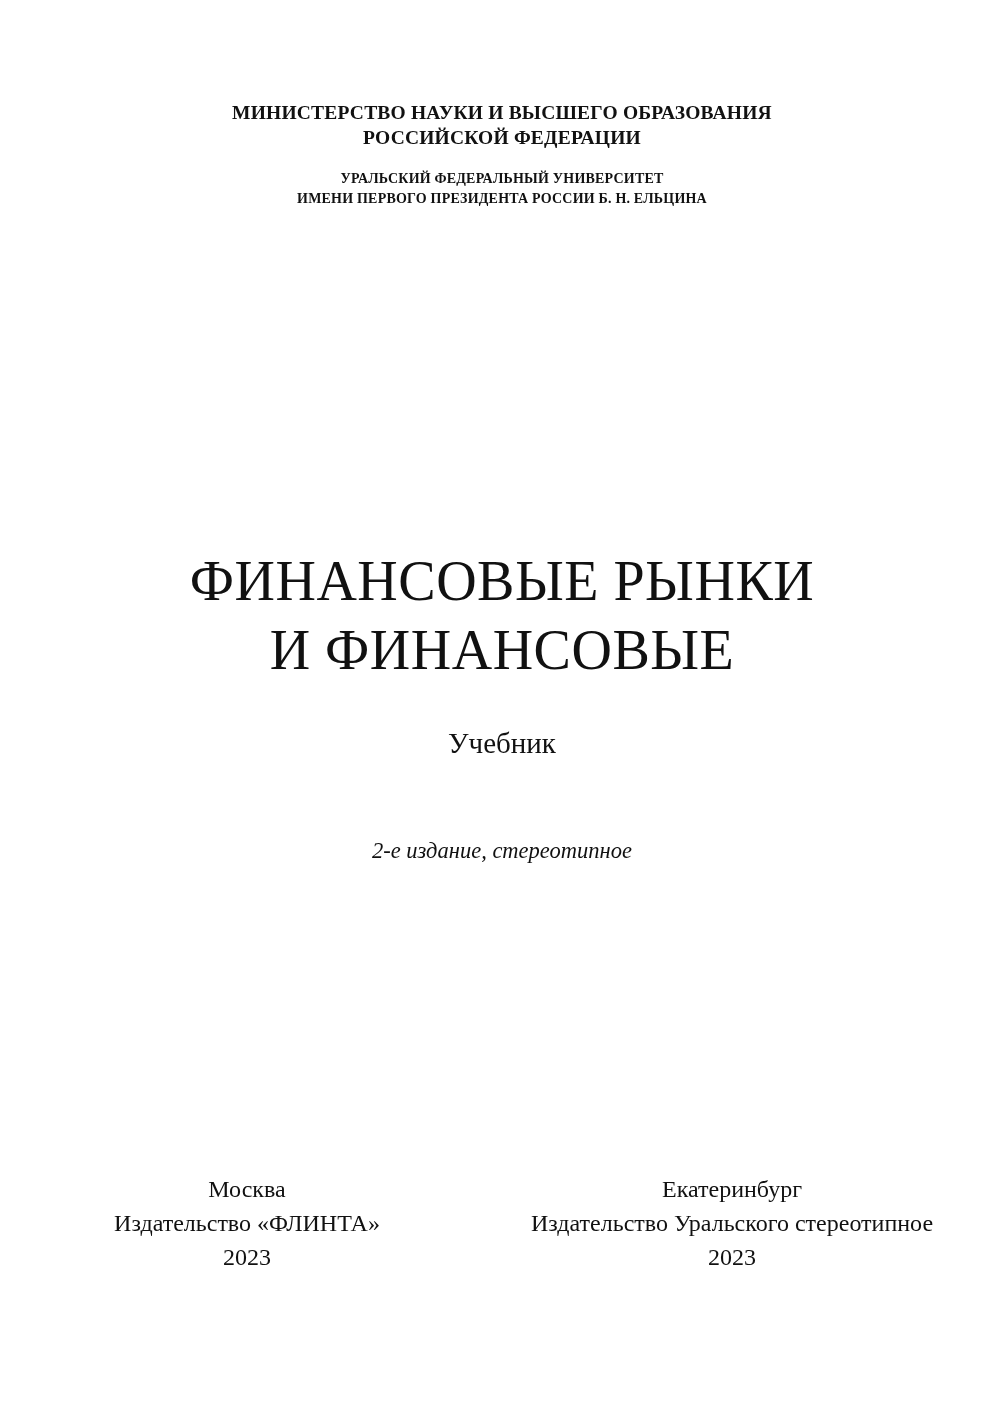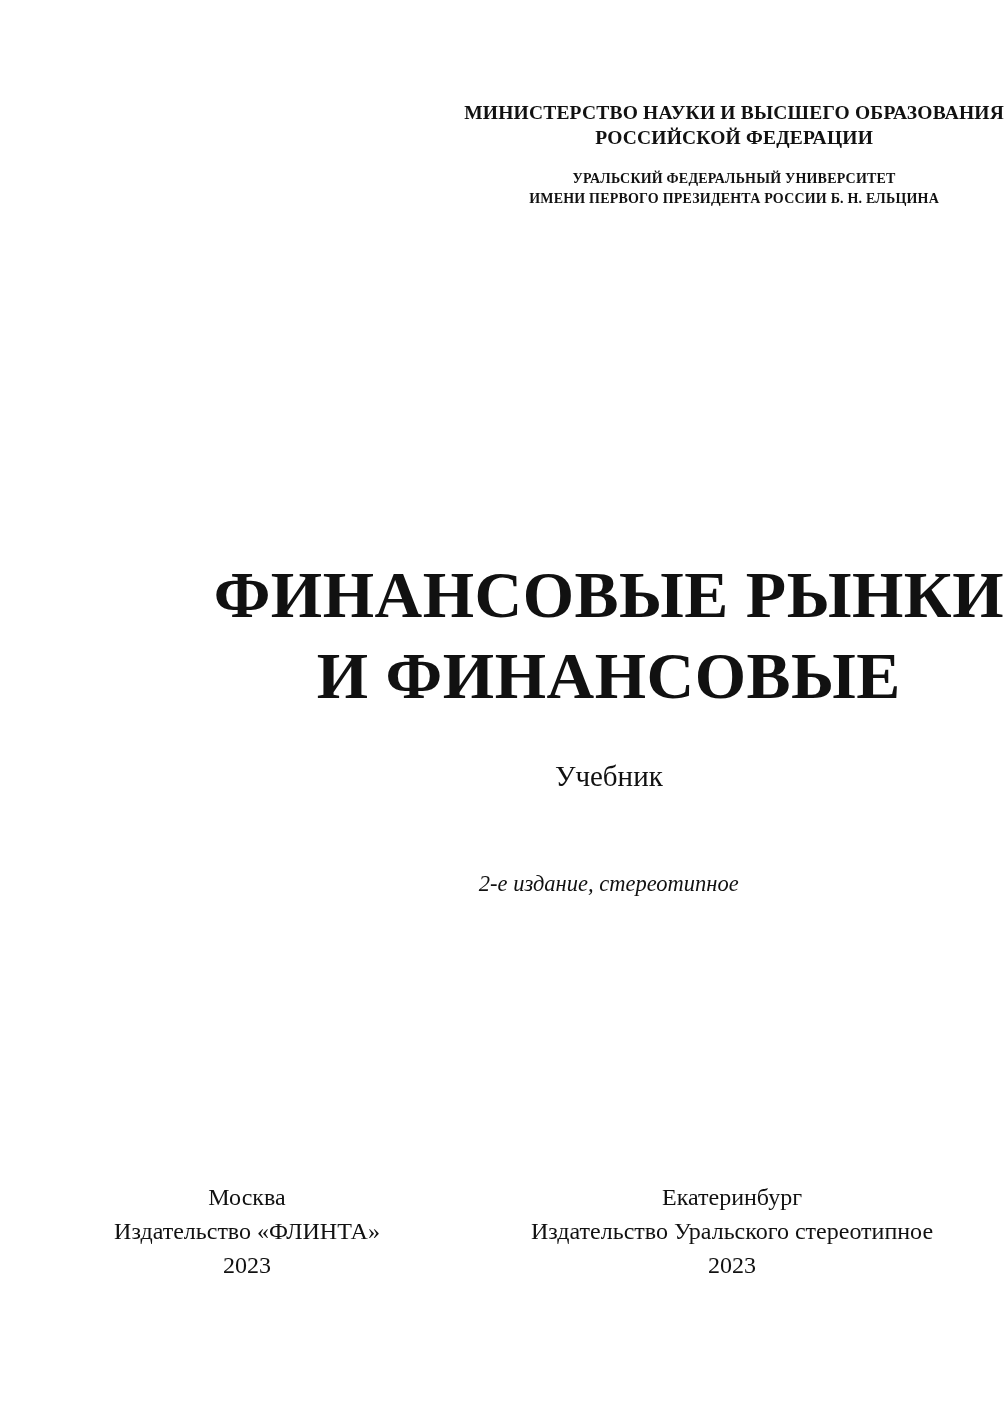--- a/index.html
+++ b/index.html
@@ -14,21 +14,21 @@
     position: relative;
     font-family: "Liberation Serif", "DejaVu Serif", serif;
     color: #111111;
     overflow: hidden;
   }
   .page {
     position: absolute;
     inset: 0;
     display: flex;
     flex-direction: column;
-    align-items: flex-end;
+    align-items: center;
   }
 
   
   .header {
     margin-top: 100px;
     text-align: center;
     font-weight: bold;
     letter-spacing: 0.2px;
     line-height: 1.30;
   }
@@ -43,23 +43,23 @@
     font-size: 14px;
     text-transform: uppercase;
   }
 
   
   .title-block {
     margin-top: 300px;
     text-align: center;
   }
   .book-title {
-    font-size: 66px;
+    font-size: 56px;
     line-height: 1.23;
-    font-weight: bold;
+    font-weight: normal;
     letter-spacing: 0.5px;
   }
   .book-title .line {
     display: block;
     white-space: nowrap;
   }
   .subtitle {
     margin-top: 42px;
     font-size: 29px;
     font-weight: normal;
@@ -68,21 +68,21 @@
     margin-top: 78px;
     font-size: 22.5px;
     font-style: italic;
   }
 
   
   .imprint {
     position: absolute;
     left: 0;
     right: 0;
-    bottom: 136px;
+    bottom: 144px;
     display: flex;
     justify-content: center;
     align-items: flex-start;
   }
   .imprint-col {
     text-align: center;
     font-size: 24px;
     line-height: 1.42;
   }
   .imprint-col.left {

